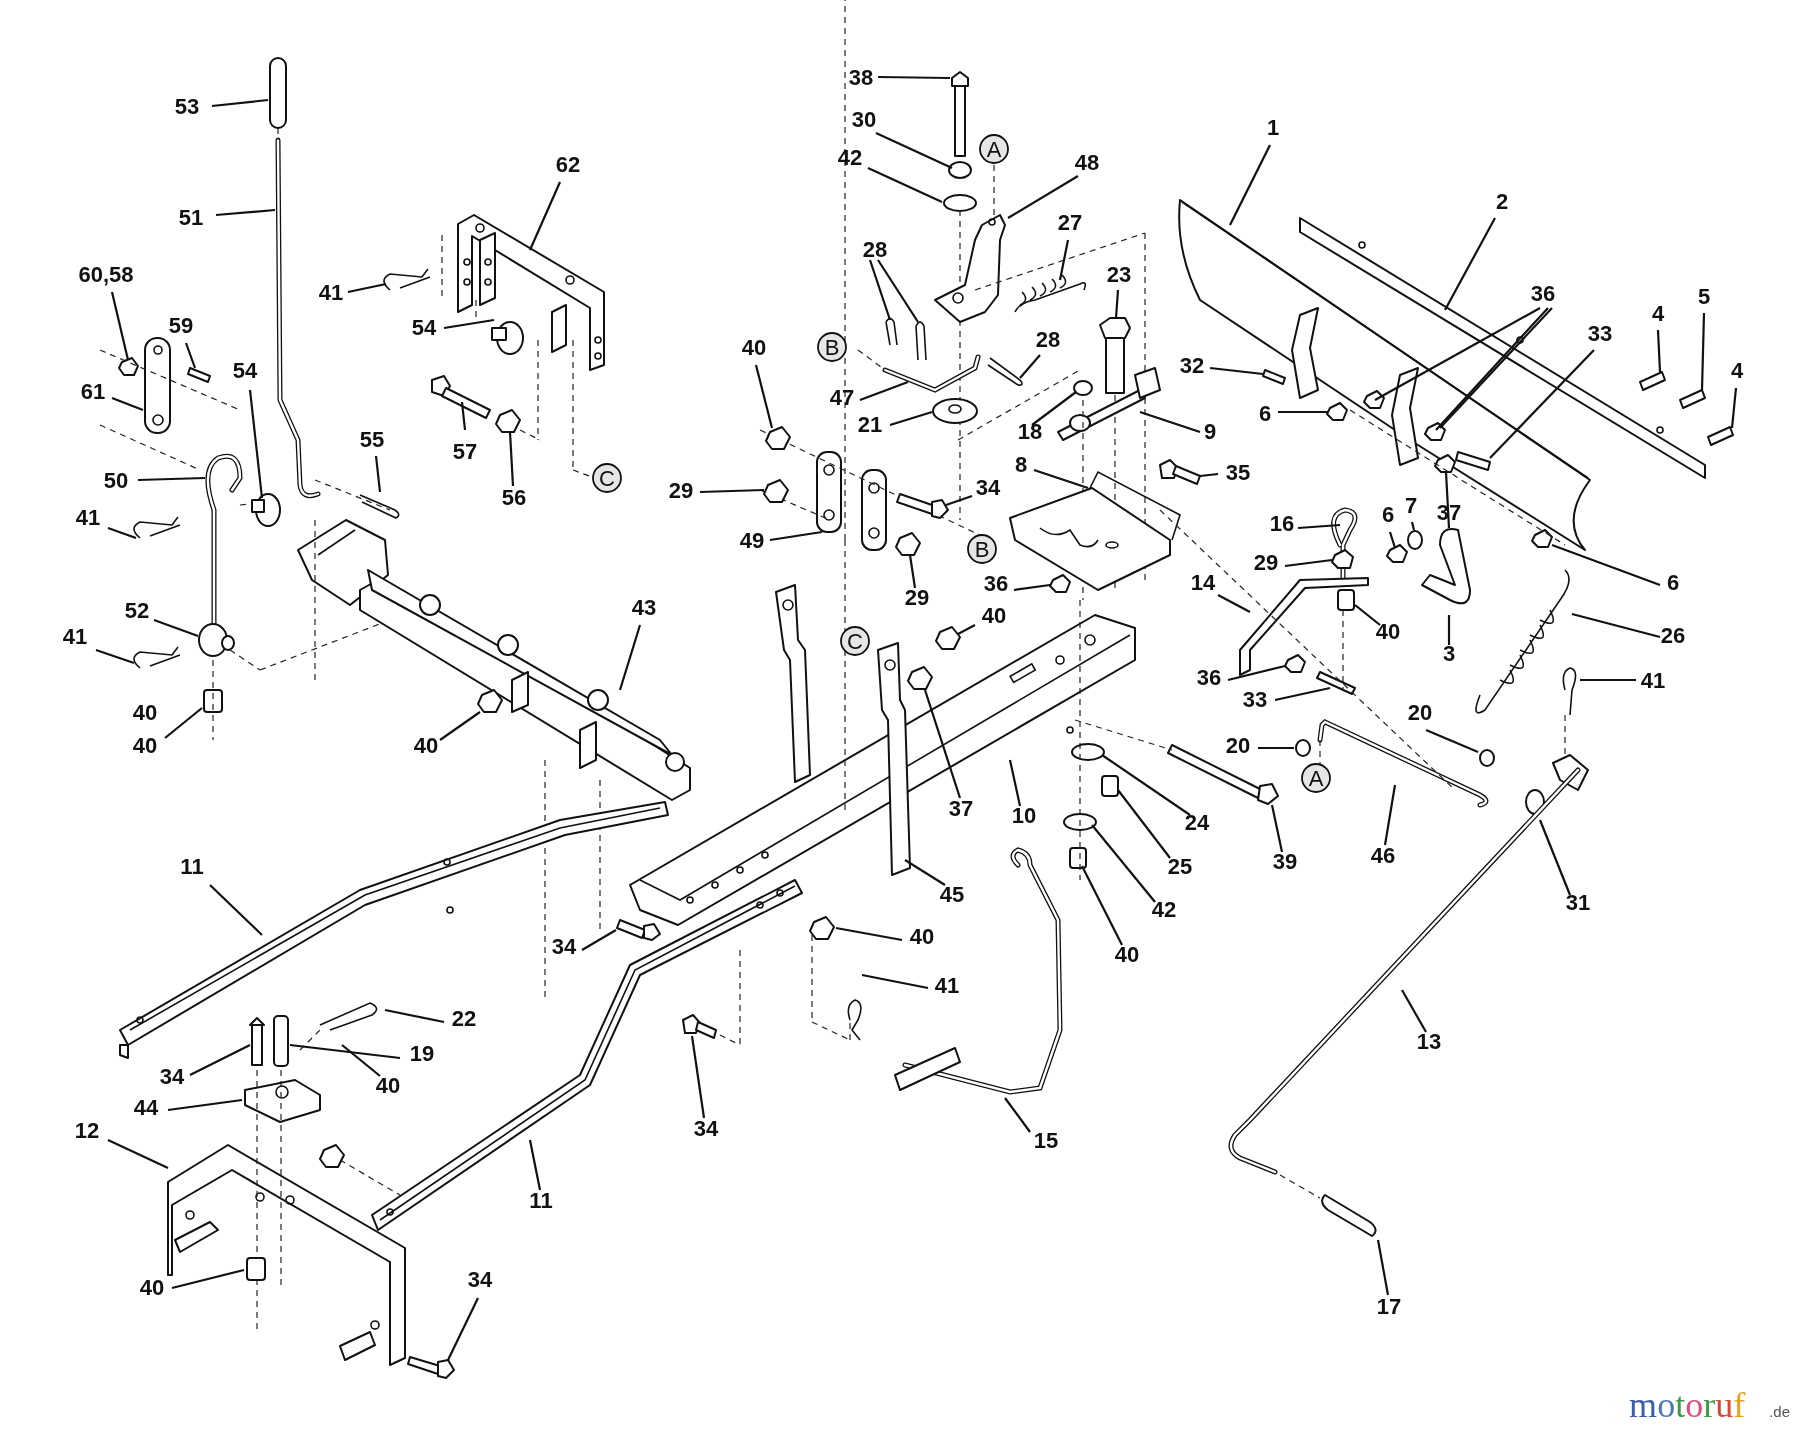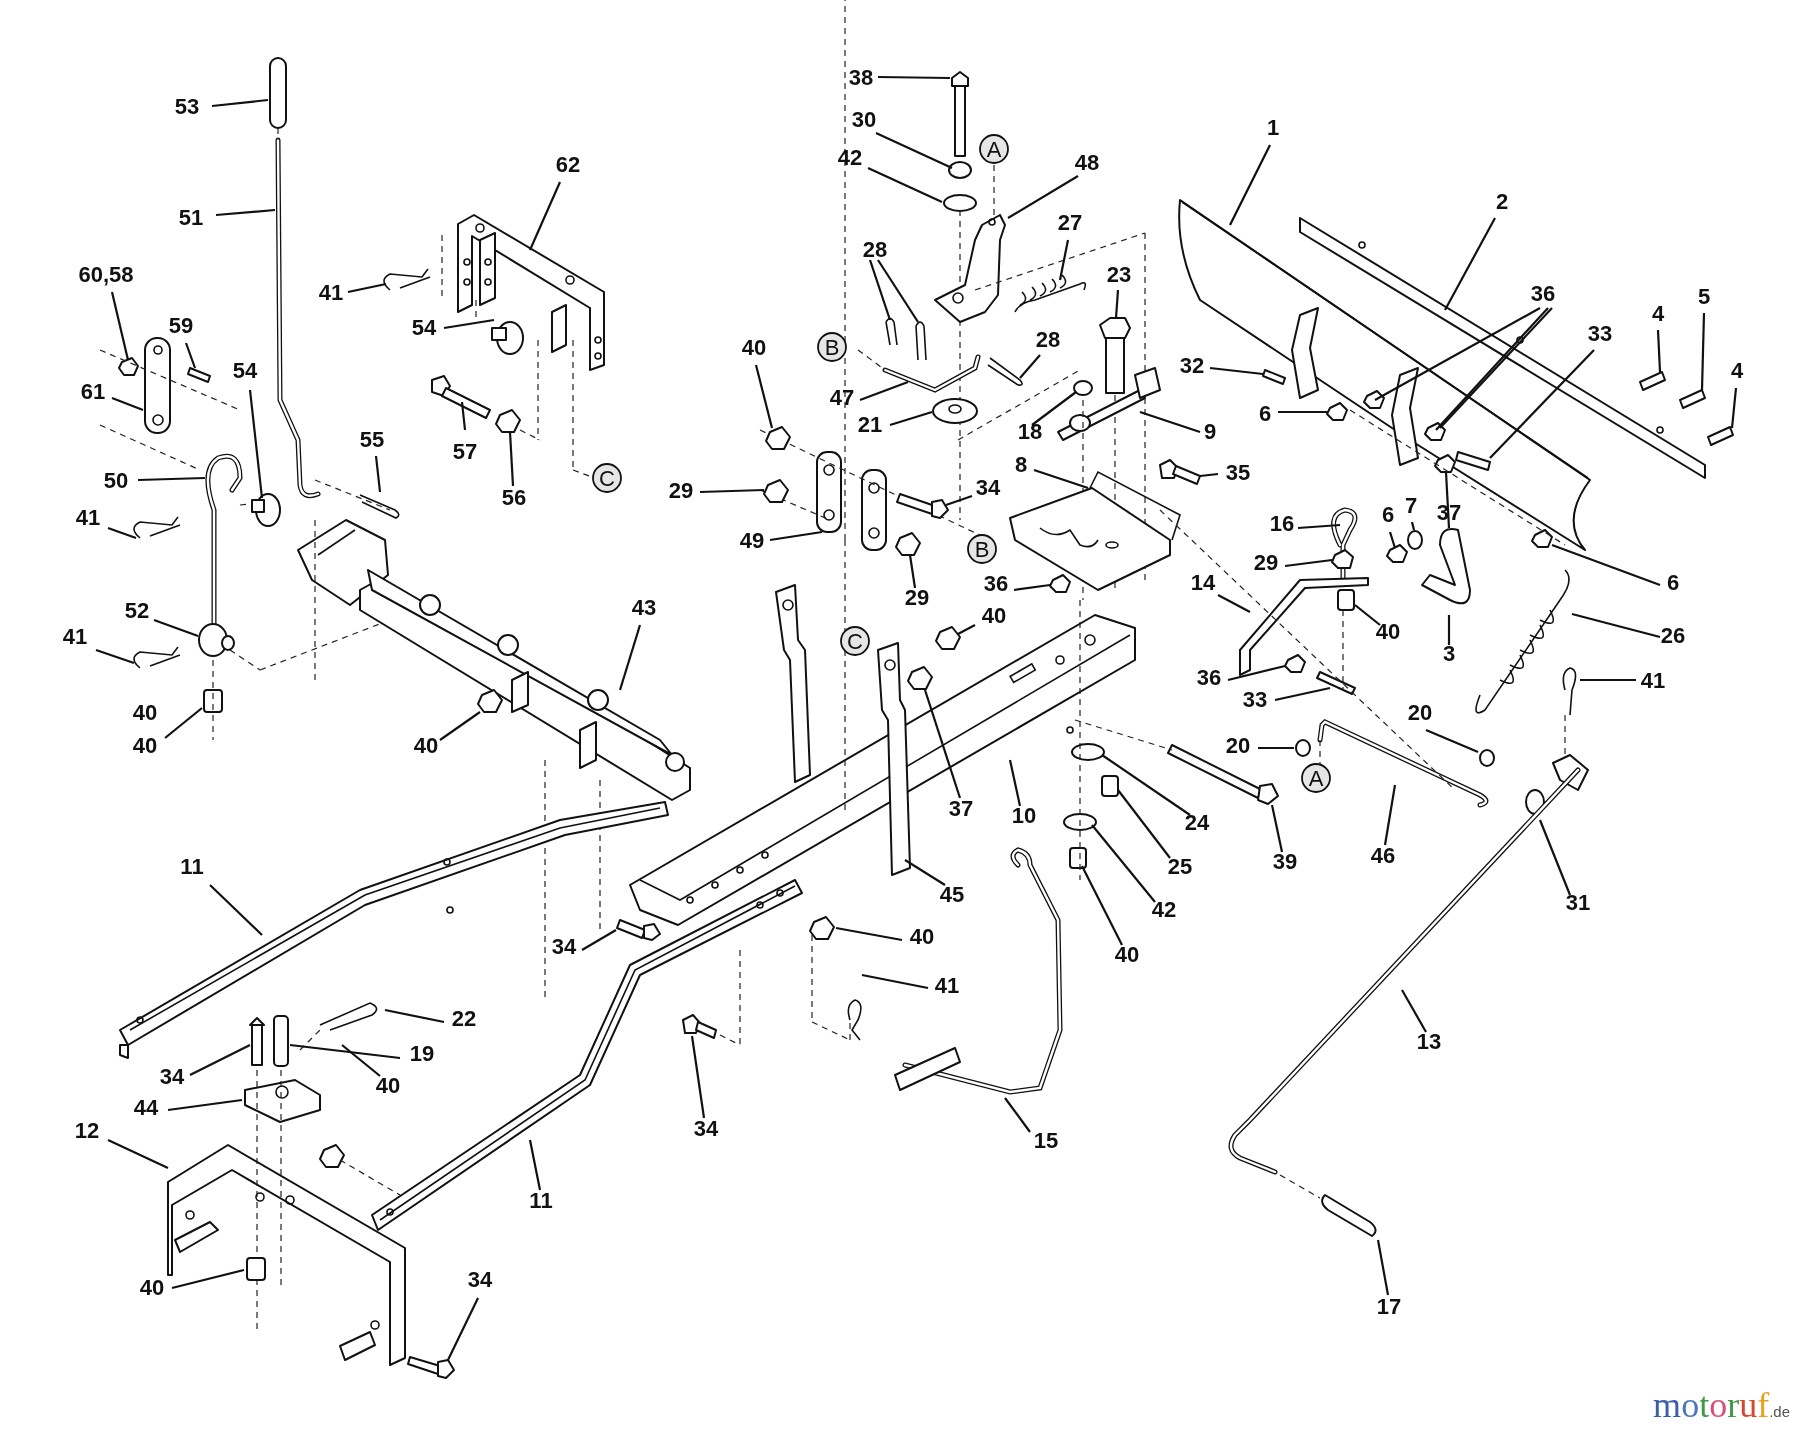--- a/index.html
+++ b/index.html
@@ -7,21 +7,21 @@
   #diagram { position:absolute; left:0; top:0; width:1800px; height:1434px; }
   .callout { font-family:"Liberation Sans", sans-serif; font-weight:bold; font-size:22px; fill:#111; }
   .ref-circle-text { font-family:"Liberation Sans", sans-serif; font-size:22px; fill:#111; }
   .part { fill:#fff; stroke:#111; stroke-width:2; stroke-linejoin:round; }
   .thin { fill:none; stroke:#111; stroke-width:1.6; }
   .rod { fill:none; stroke:#111; stroke-width:5; stroke-linecap:round; }
   .rod-in { fill:none; stroke:#fff; stroke-width:2.4; stroke-linecap:round; }
   .leader { stroke:#111; stroke-width:2.2; fill:none; }
   .dash { stroke:#222; stroke-width:1.2; stroke-dasharray:6 5; fill:none; }
   .logo { position:absolute; right:10px; bottom:8px; font-family:"Liberation Serif", serif; font-size:36px; letter-spacing:0px; }
-  .logo .tld { font-family:"Liberation Sans", sans-serif; font-size:15px; color:#555; }
+  .logo .tld { font-family:"Liberation Sans", sans-serif; font-size:15px; color:#555;margin-left:24px; }
 </style>
 </head>
 <body>
 
 <svg id="diagram" viewBox="0 0 1800 1434" xmlns="http://www.w3.org/2000/svg">
 
   <g>
 
     <rect class="part" x="270" y="58" width="16" height="70" rx="8"></rect>
 

